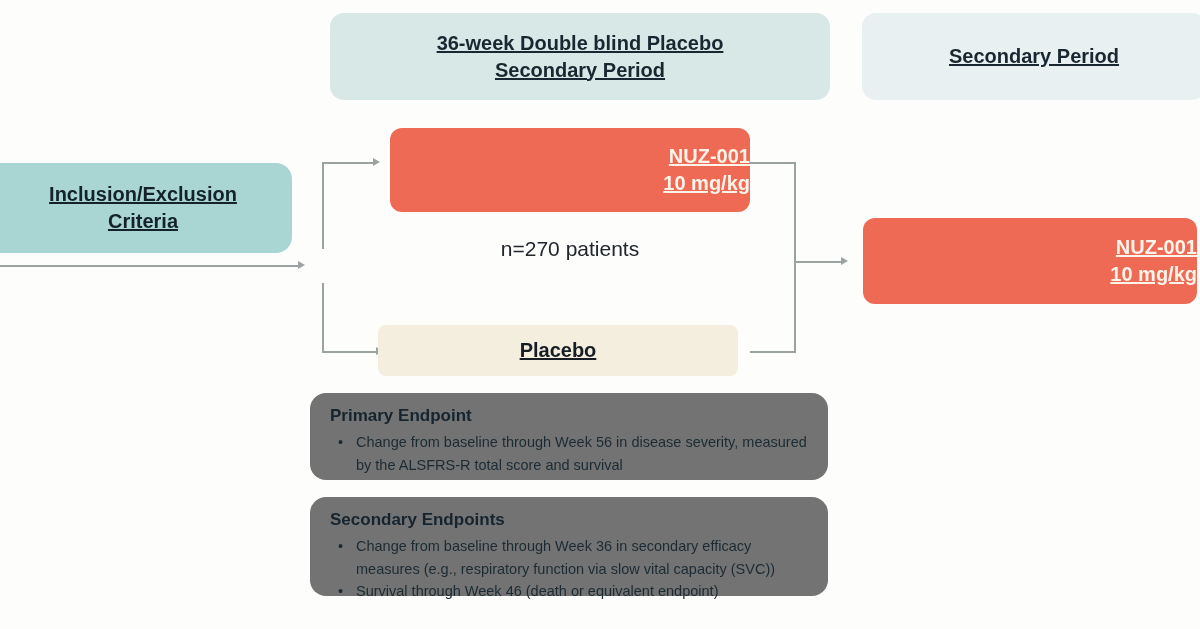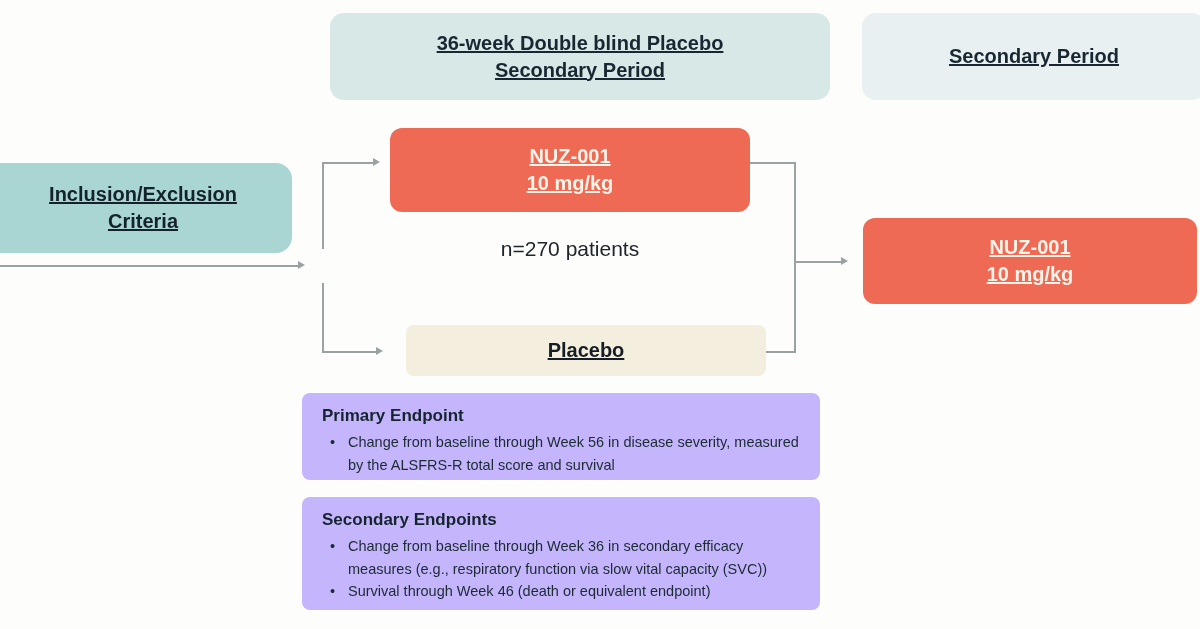--- a/index.html
+++ b/index.html
@@ -9,34 +9,34 @@
 
   
   .box { position:absolute; display:flex; flex-direction:column; align-items:center; justify-content:center; text-align:center;text-decoration:underline; }
   .period-header { background:#d8e8e6; border-radius:14px; font-weight:bold; font-size:20px; line-height:27px; color:#182731; }
   .period-header.left  { left:330px; top:13px; width:500px; height:87px; }
   .period-header.right { left:862px; top:13px; width:344px; height:87px; background:#e9f0f2; }
 
   .criteria-box { left:-26px; top:163px; width:318px; height:90px; background:#a9d6d3;
                   border-radius:16px; font-weight:bold; font-size:20px; line-height:27px; color:#14222c; padding-left:20px; }
 
-  .nuz-box { background:#ee6a55; border-radius:12px; color:#fcf4e9; font-weight:bold; font-size:20px; line-height:27px; }
+  .nuz-box { background:#ee6a55; border-radius:12px; color:#fcf4e9; font-weight:bold; font-size:20px; line-height:27px;align-items:flex-end; }
   .nuz-box.first  { left:390px; top:128px; width:360px; height:84px; }
   .nuz-box.second { left:863px; top:218px; width:334px; height:86px; }
 
   .rand-text { position:absolute; left:390px; top:233px; width:360px; text-align:center;
                font-size:21px; line-height:31px; color:#20262b; }
 
-  .placebo-box { left:406px; top:325px; width:360px; height:51px; background:#f3eedd;
+  .placebo-box { left:378px; top:325px; width:360px; height:51px; background:#f3eedd;
                  border-radius:8px; font-weight:bold; font-size:20px; color:#161d24; }
 
-  .endpoint-box { position:absolute; left:302px; width:518px; background:#c4b5fd;
-                  border-radius:8px; padding:13px 20px 10px 20px; }
+  .endpoint-box { position:absolute; left:310px; width:518px; background:#737373;
+                  border-radius:16px; padding:13px 20px 10px 20px; }
   .endpoint-box.primary   { top:393px; height:87px; }
-  .endpoint-box.secondary { top:497px; height:113px; }
+  .endpoint-box.secondary { top:497px; height:99px; }
   .endpoint-title { font-weight:bold; font-size:17px; color:#15242e; margin-bottom:5px; }
   .endpoint-bullets { list-style:none; }
   .endpoint-bullets li { position:relative; font-size:14.5px; line-height:22.5px; color:#1c2b33;
                          padding-left:26px; max-width:482px; }
   .endpoint-bullets li::before { content:"•"; position:absolute; left:8px; top:0; color:#1c2b33; }
 
   
   .ln { position:absolute; background:#9ba3a2; }
   .ah { position:absolute; width:0; height:0; border-top:4.5px solid transparent;
         border-bottom:4.5px solid transparent; border-left:7px solid #9ba3a2; }

